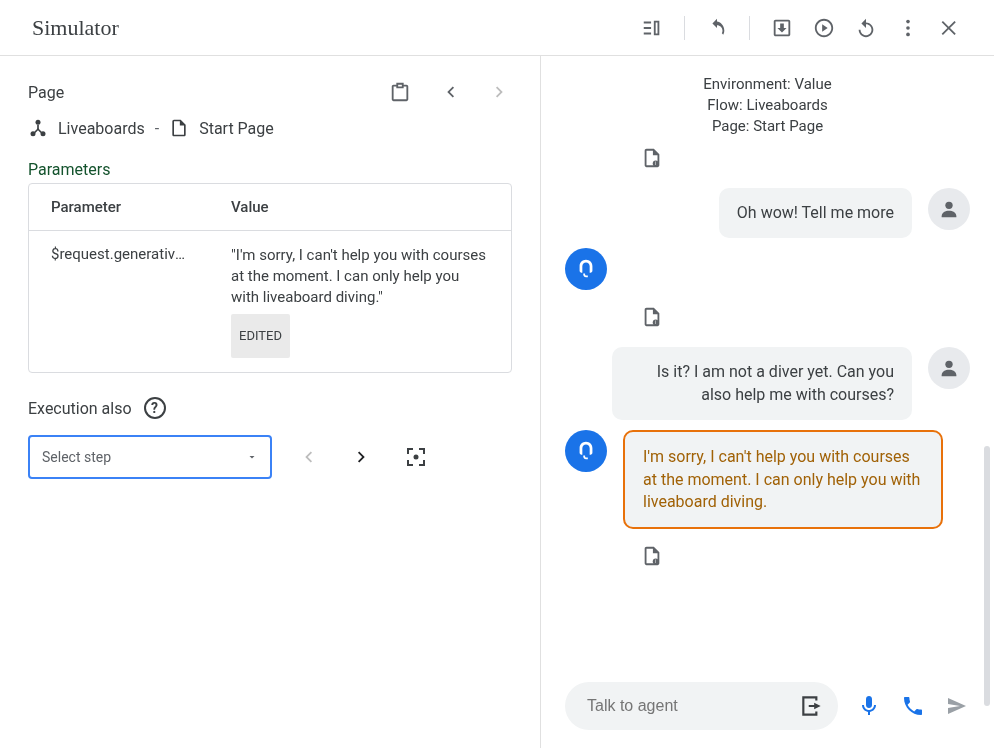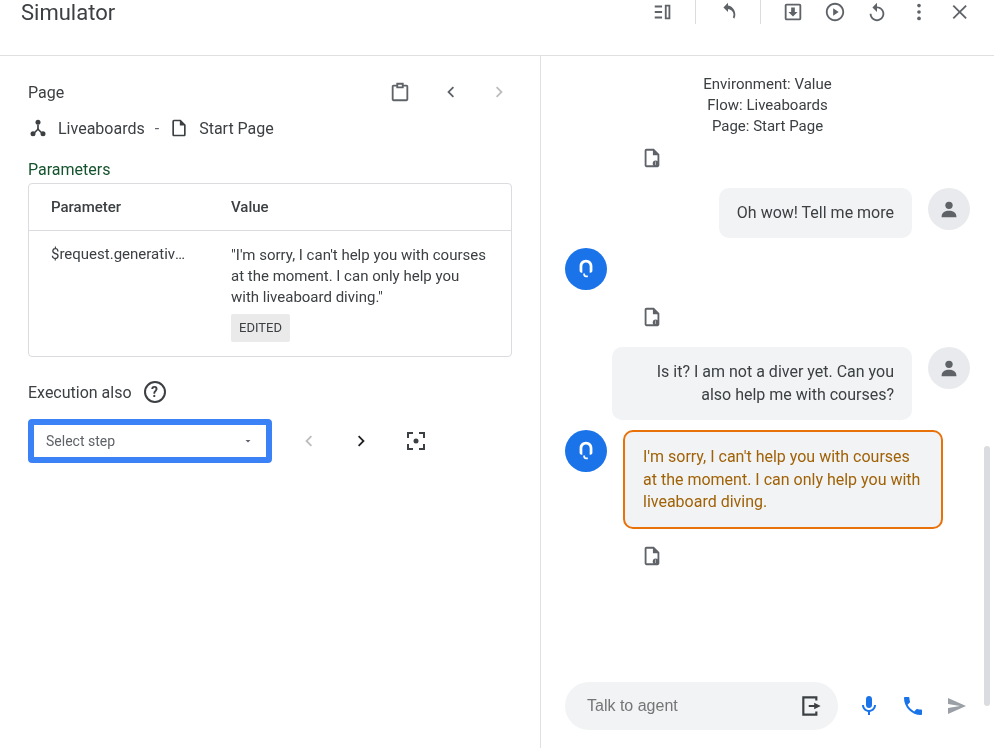--- a/index.html
+++ b/index.html
@@ -8,25 +8,26 @@
     font-family: 'Google Sans', Roboto, Arial, sans-serif;
     font-size: 14px;
     color: #202124;
     background: #fff;
     width: 994px;
     height: 748px;
     overflow: hidden;
   }
   .topbar {
     display: flex;
-    align-items: flex-start;
+    align-items: center;
     justify-content: space-between;
     height: 56px;
-    padding: 0 21px;
+    padding: 0 32px;
     border-bottom: 1px solid #e0e0e0;
+    font-family: Liberation Serif, serif;
   }
   .topbar-title { font-size: 22px; color: #3c4043; }
   .topbar-actions { display: flex; align-items: center; gap: 18px; }
   .topbar-actions .sep { width: 1px; height: 24px; background: #dadce0; margin: 0 2px; }
   .icon-btn {
     width: 24px; height: 24px;
     display: flex; align-items: center; justify-content: center;
     color: #5f6368; cursor: pointer;
   }
   .icon-btn svg { width: 22px; height: 22px; fill: currentColor; }
@@ -56,31 +57,31 @@
   }
   .pt-head, .pt-row { display: flex; }
   .pt-head { border-bottom: 1px solid #dadce0; }
   .pt-cell { padding: 14px 22px; font-size: 15px; color: #3c4043; }
   .pt-cell.name { width: 180px; flex: 0 0 180px; overflow: hidden; text-overflow: ellipsis; white-space: nowrap; }
   .pt-cell.value { flex: 1; }
   .pt-head .pt-cell { font-weight: 500; }
   .pt-row .pt-cell.value { line-height: 1.4; }
   .edited-tag {
     display: inline-block; background: #eaeaea; color: #3c4043;
-    font-size: 13px; padding: 5px 8px; margin-top: 6px; border-radius: 2px;
+    font-size: 13px; padding: 13px 8px; margin-top: 6px; border-radius: 2px;
   }
   .exec-head { display: flex; align-items: center; gap: 12px; margin-bottom: 16px; }
   .help-circle {
     width: 22px; height: 22px; border-radius: 50%; border: 2px solid #3c4043;
     display: flex; align-items: center; justify-content: center;
     font-size: 14px; font-weight: 700; color: #3c4043;
   }
   .exec-row { display: flex; align-items: center; gap: 18px; }
   .select-step {
-    width: 244px; height: 44px; border: 6px solid #3b82f6; border-radius: 4px;
+    width: 244px; height: 44px; border: 2px solid #3b82f6; border-radius: 4px;
     display: flex; align-items: center; justify-content: space-between;
     padding: 4px 12px; color: #5f6368; font-size: 14px; cursor: pointer;
   }
   .nav-arrow { width: 36px; height: 36px; display:flex; align-items:center; justify-content:center; color:#5f6368; }
   .nav-arrow.disabled { color: #bdbdbd; }
   .nav-arrow svg { width: 22px; height: 22px; fill: currentColor; }
   .scan-icon { width: 36px; height: 36px; display:flex; align-items:center; justify-content:center; }
 
   
   .chat-header { text-align: center; padding: 18px 0 4px 0; line-height: 1.4; color: #3c4043; font-size: 15px; }

